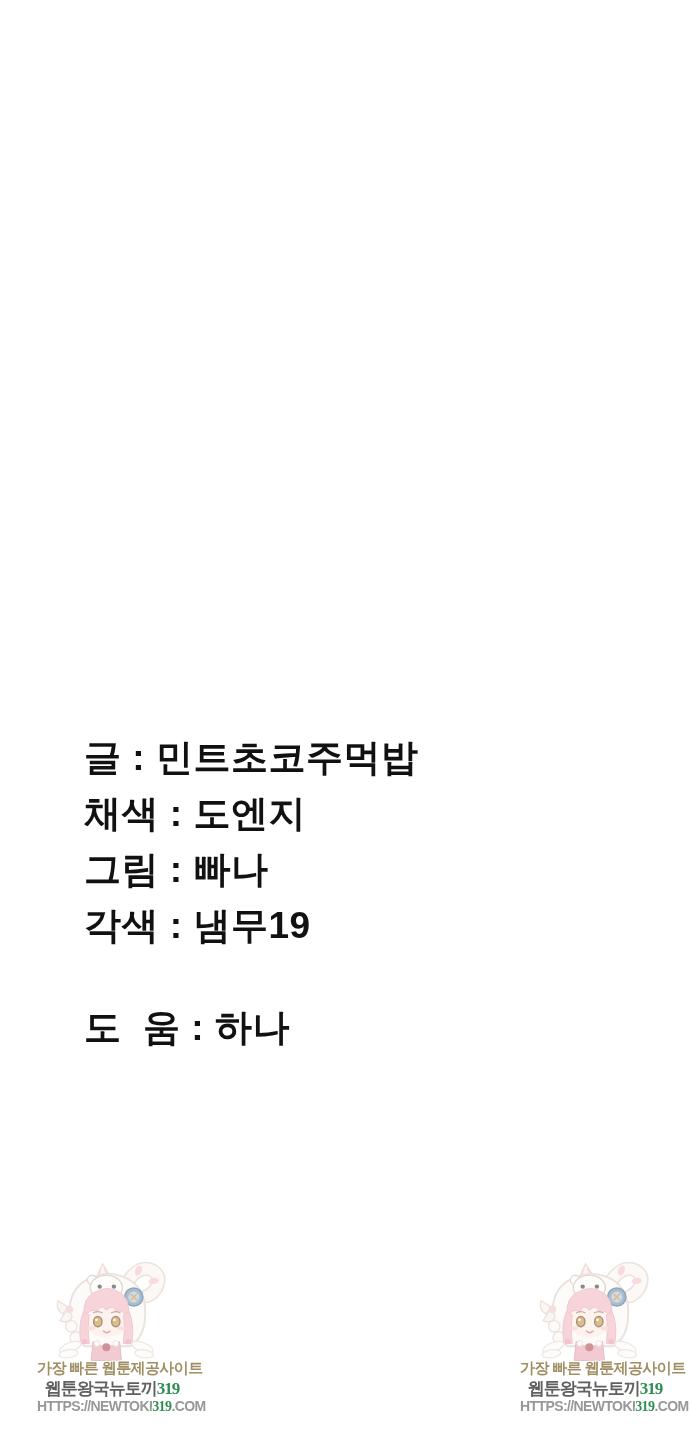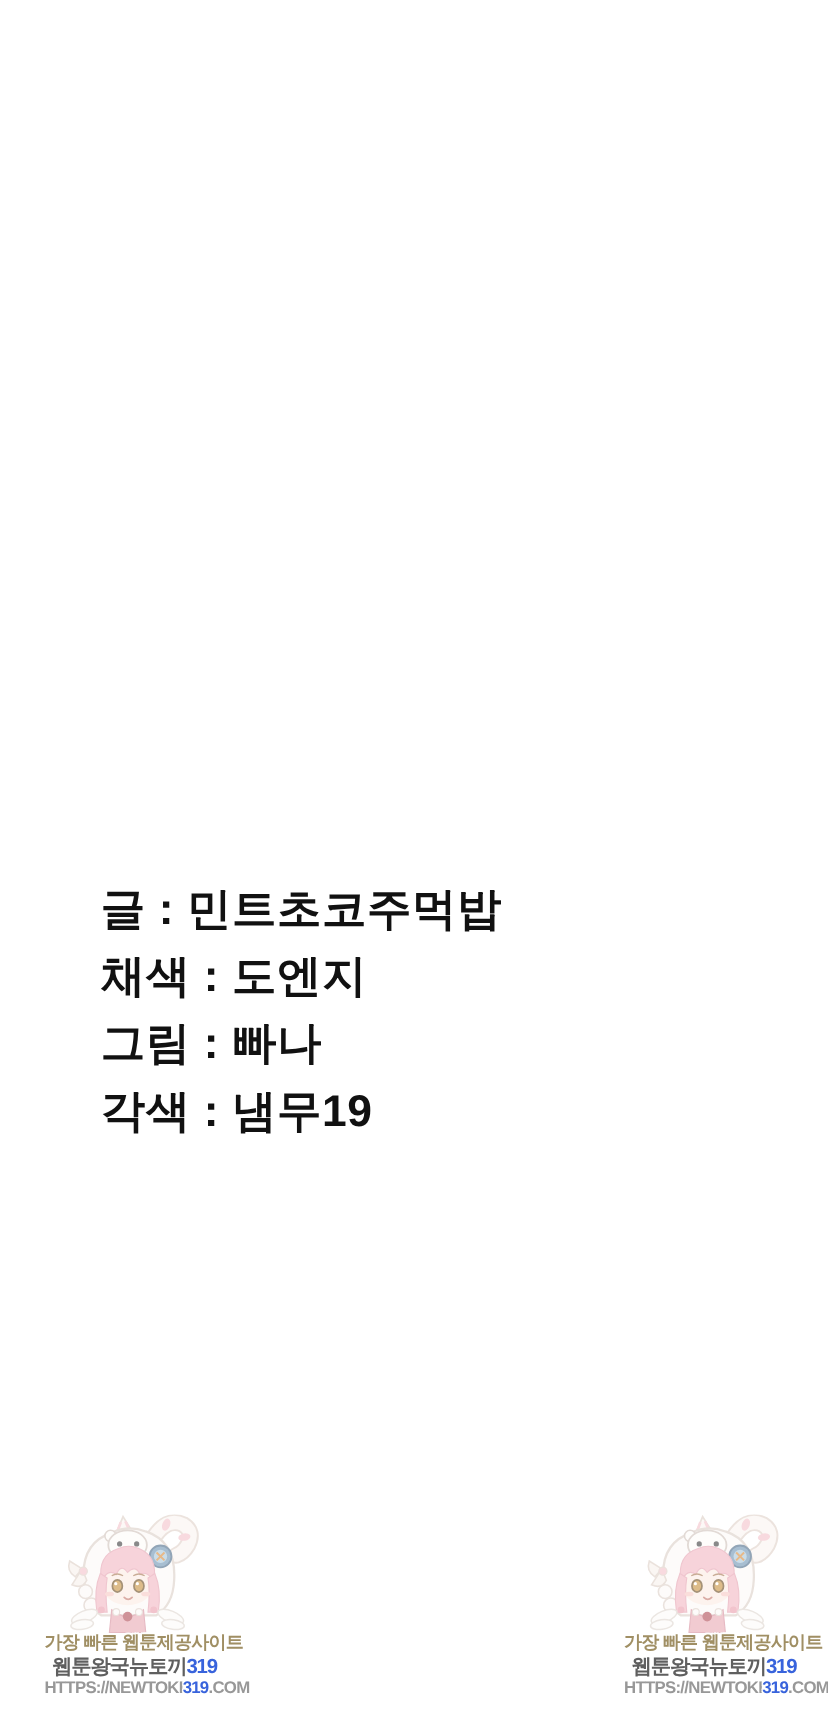--- a/index.html
+++ b/index.html
@@ -70,33 +70,34 @@
     letter-spacing:-1px;
     color:#4a4a4a;
     line-height:20px;
   }
   .wm-url{
     font-size:14px;
     letter-spacing:-0.6px;
     color:#8a8a8a;
     line-height:14px;
   }
-  .wm-red{color:#1d4ed8;}
+  .wm-red{color:#15803d;font-family:Liberation Serif, serif;}
 </style>
 </head>
 <body>
 
 <div id="page">
 
 
   <div class="credits">
     <div class="credit-line">글 : 민트초코주먹밥</div>
     <div class="credit-line">채색 : 도엔지</div>
     <div class="credit-line">그림 : 빠나</div>
     <div class="credit-line">각색 : 냄무19</div>
+    <div class="credit-line gap-before">도  움 : 하나</div>
   </div>
 
 <div class="watermark left">
       <svg class="mascot" viewBox="0 0 120 112" xmlns="http://www.w3.org/2000/svg">
 
         <path d="M76 22 Q88 2 103 9 Q113 15 107 27 Q103 34 97 36" fill="none" stroke="#e0d2c9" stroke-width="15" stroke-linecap="round"></path>
         <path d="M76 22 Q88 2 103 9 Q113 15 107 27 Q103 34 97 36" fill="none" stroke="#fbf5f1" stroke-width="11.5" stroke-linecap="round"></path>
         <ellipse cx="88" cy="9" rx="3.4" ry="5.6" fill="#f4c3cb" transform="rotate(20 88 9)"></ellipse>
         <ellipse cx="104" cy="20" rx="3.2" ry="5.4" fill="#f4c3cb" transform="rotate(80 104 20)"></ellipse>
 

